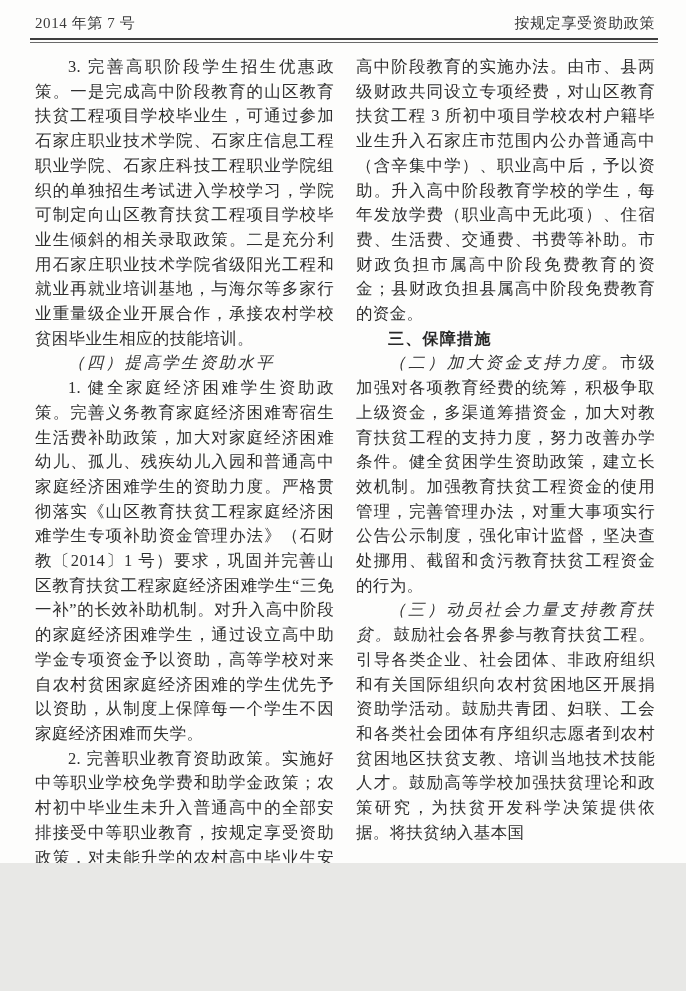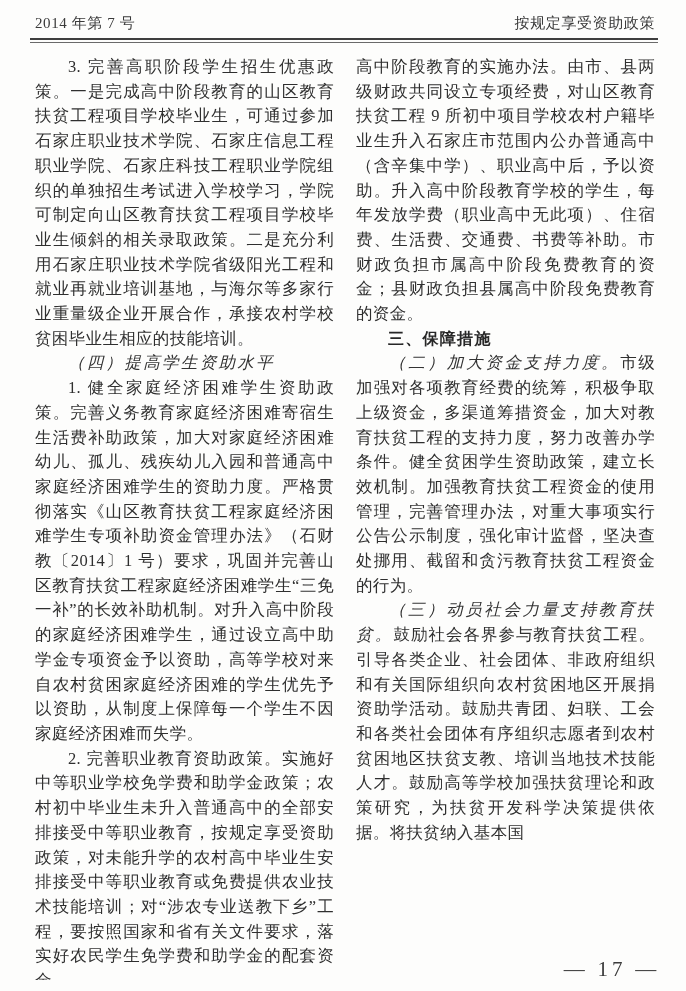--- a/index.html
+++ b/index.html
@@ -3,21 +3,21 @@
 <meta charset="utf-8">
 <style>
   html, body {
     margin: 0;
     padding: 0;
     background: #e8e8e6;
   }
   .page {
     position: relative;
     width: 686px;
-    height: 991px;
+    height: 863px;
     margin: 0 auto;
     background: #fdfdfc;
     color: #2f2f2f;
     font-family: "Liberation Serif", "DejaVu Serif", serif;
     overflow: hidden;
     box-sizing: border-box;
   }
   .running-head {
     display: flex;
     justify-content: space-between;
@@ -95,21 +95,21 @@
 
     <div class="col">
       <p>3. 完善高职阶段学生招生优惠政策。一是完成高中阶段教育的山区教育扶贫工程项目学校毕业生，可通过参加石家庄职业技术学院、石家庄信息工程职业学院、石家庄科技工程职业学院组织的单独招生考试进入学校学习，学院可制定向山区教育扶贫工程项目学校毕业生倾斜的相关录取政策。二是充分利用石家庄职业技术学院省级阳光工程和就业再就业培训基地，与海尔等多家行业重量级企业开展合作，承接农村学校贫困毕业生相应的技能培训。</p>
       <p class="heading-kai">（四）提高学生资助水平</p>
       <p>1. 健全家庭经济困难学生资助政策。完善义务教育家庭经济困难寄宿生生活费补助政策，加大对家庭经济困难幼儿、孤儿、残疾幼儿入园和普通高中家庭经济困难学生的资助力度。严格贯彻落实《山区教育扶贫工程家庭经济困难学生专项补助资金管理办法》（石财教〔2014〕1 号）要求，巩固并完善山区教育扶贫工程家庭经济困难学生“三免一补”的长效补助机制。对升入高中阶段的家庭经济困难学生，通过设立高中助学金专项资金予以资助，高等学校对来自农村贫困家庭经济困难的学生优先予以资助，从制度上保障每一个学生不因家庭经济困难而失学。</p>
       <p>2. 完善职业教育资助政策。实施好中等职业学校免学费和助学金政策；农村初中毕业生未升入普通高中的全部安排接受中等职业教育，按规定享受资助政策，对未能升学的农村高中毕业生安排接受中等职业教育或免费提供农业技术技能培训；对“涉农专业送教下乡”工程，要按照国家和省有关文件要求，落实好农民学生免学费和助学金的配套资金。</p>
 
     </div>
 
     <div class="col">
-      <p class="no-indent">高中阶段教育的实施办法。由市、县两级财政共同设立专项经费，对山区教育扶贫工程 9 所初中项目学校农村户籍毕业生升入石家庄市范围内公办普通高中（含辛集中学）、职业高中后，予以资助。升入高中阶段教育学校的学生，每年发放学费（职业高中无此项）、住宿费、生活费、交通费、书费等补助。市财政负担市属高中阶段免费教育的资金；县财政负担县属高中阶段免费教育的资金。</p>
+      <p class="no-indent">高中阶段教育的实施办法。由市、县两级财政共同设立专项经费，对山区教育扶贫工程 3 所初中项目学校农村户籍毕业生升入石家庄市范围内公办普通高中（含辛集中学）、职业高中后，予以资助。升入高中阶段教育学校的学生，每年发放学费（职业高中无此项）、住宿费、生活费、交通费、书费等补助。市财政负担市属高中阶段免费教育的资金；县财政负担县属高中阶段免费教育的资金。</p>
       <p class="heading-bold">三、保障措施</p>
       <p><span class="kai">（二）加大资金支持力度。</span><span>市级加强对各项教育经费的统筹，积极争取上级资金，多渠道筹措资金，加大对教育扶贫工程的支持力度，努力改善办学条件。健全贫困学生资助政策，建立长效机制。加强教育扶贫工程资金的使用管理，完善管理办法，对重大事项实行公告公示制度，强化审计监督，坚决查处挪用、截留和贪污教育扶贫工程资金的行为。</span></p>
       <p><span class="kai">（三）动员社会力量支持教育扶贫。</span><span>鼓励社会各界参与教育扶贫工程。引导各类企业、社会团体、非政府组织和有关国际组织向农村贫困地区开展捐资助学活动。鼓励共青团、妇联、工会和各类社会团体有序组织志愿者到农村贫困地区扶贫支教、培训当地技术技能人才。鼓励高等学校加强扶贫理论和政策研究，为扶贫开发科学决策提供依据。将扶贫纳入基本国</span></p>
     </div>
 
   </div>
 
   <div class="page-number">— 17 —</div>
 
 </div>

